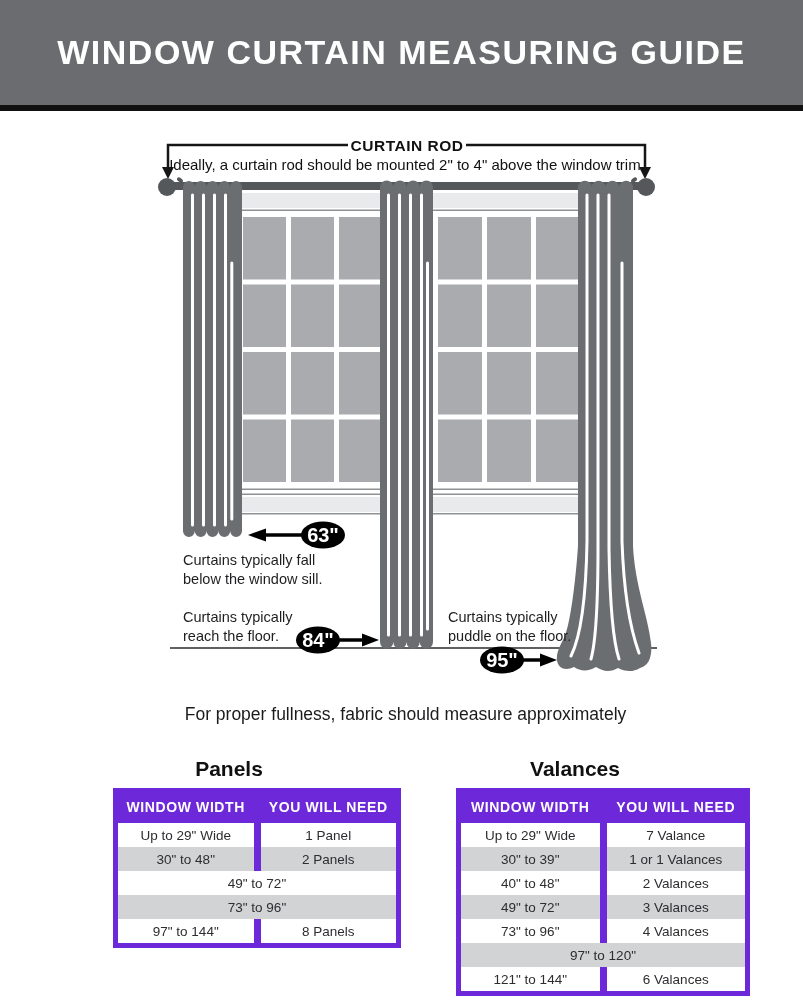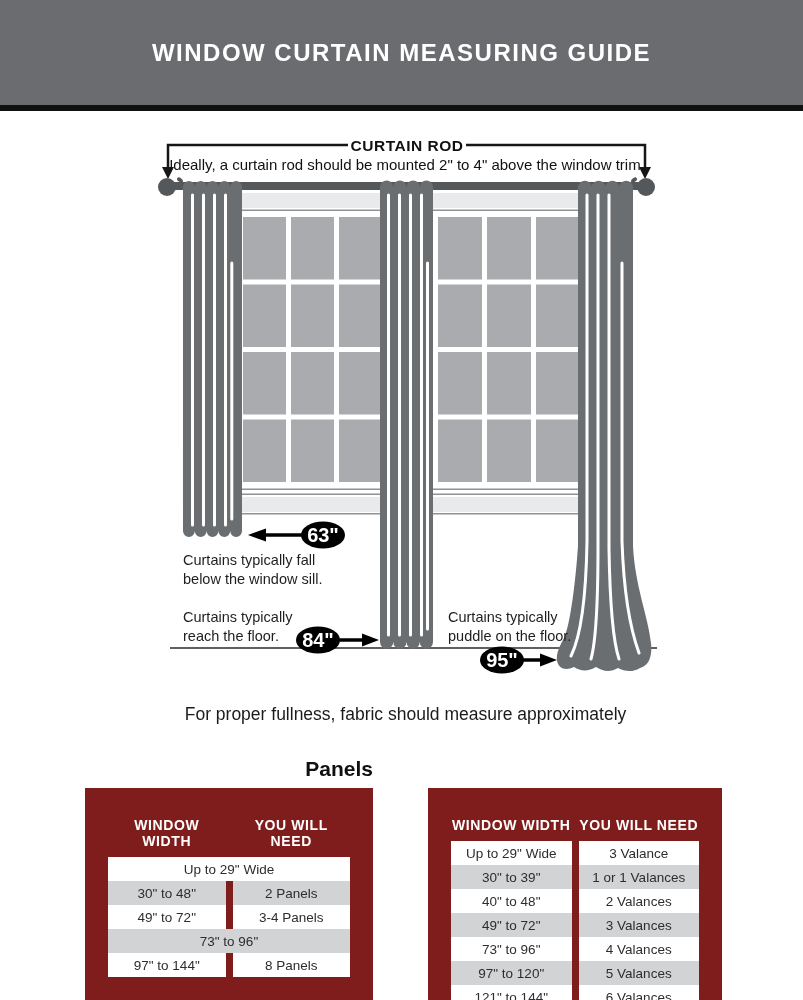--- a/index.html
+++ b/index.html
@@ -6,44 +6,44 @@
   .page {
     position:relative; width:803px; height:1000px; overflow:hidden;
     font-family:"Liberation Sans", sans-serif; background:#ffffff;
   }
   
   .masthead {
     position:absolute; left:0; top:0; width:803px; height:105px;
     background:#6a6c6f; display:flex; align-items:center; justify-content:center;
   }
   .masthead h1 {
-    margin:12px; color:#ffffff; font-size:24px; font-weight:bold; letter-spacing:1.5px;
+    margin:12px; color:#ffffff; font-size:34px; font-weight:bold; letter-spacing:1.5px;
   }
   .masthead-rule {
     position:absolute; left:0; top:105px; width:803px; height:6px; background:#101010;
   }
   
   .diagram { position:absolute; left:0; top:111px; }
   .cap { font-size:14.5px; fill:#1e1e20; }
   .rodlabel { font-size:15.5px; font-weight:600; fill:#111; letter-spacing:0.5px; }
   .rodnote { font-size:15px; fill:#111; }
   .badge-txt { font-size:20px; font-weight:bold; fill:#ffffff; }
   
   .fullness {
     position:absolute; left:4px; top:704px; width:803px; text-align:center;
     font-size:17.5px; color:#1b1b1d; line-height:21px;
   }
   
   .tbl-title {
-    position:absolute; top:757px; text-align:right;
+    position:absolute; top:757px; text-align:center;
     font-size:21px; font-weight:bold; color:#101010;
   }
   .tbl {
     position:absolute; top:788px; box-sizing:border-box;
-    background:#7f1d1d; padding:23px; display:flex; flex-direction:column;
+    background:#6d28d9; padding:5px; display:flex; flex-direction:column;margin-left:28px;
   }
   .tbl-head { display:flex; gap:7px; }
   .tbl-hcell {
     flex:1; color:#ffffff; font-weight:bold; font-size:14px; letter-spacing:0.6px;
     text-align:center; padding:6px 0 8px 0;
   }
   .tbl-row { display:flex; gap:7px; }
   .tbl-cell {
     flex:1; text-align:center; font-size:13.5px; color:#2d2d30;
     background:#ffffff; padding:5px 0 4px 0;
@@ -200,66 +200,66 @@
   </div>
 
   <div class="tbl-title" style="left:85px; width:288px;">Panels</div>
   <div class="tbl" style="left:85px; width:288px;">
     <div class="tbl-head">
       <div class="tbl-hcell">WINDOW WIDTH</div>
       <div class="tbl-hcell">YOU WILL NEED</div>
     </div>
     <div class="tbl-row">
       <div class="tbl-cell">Up to 29" Wide</div>
+      <div class="tbl-cell">1 Panel</div>
     </div>
     <div class="tbl-row alt">
       <div class="tbl-cell">30" to 48"</div>
       <div class="tbl-cell">2 Panels</div>
     </div>
     <div class="tbl-row">
       <div class="tbl-cell">49" to 72"</div>
-      <div class="tbl-cell">3-4 Panels</div>
     </div>
     <div class="tbl-row alt">
       <div class="tbl-cell">73" to 96"</div>
     </div>
     <div class="tbl-row">
       <div class="tbl-cell">97" to 144"</div>
       <div class="tbl-cell">8 Panels</div>
     </div>
   </div>
 
+  <div class="tbl-title" style="left:428px; width:294px;">Valances</div>
   <div class="tbl" style="left:428px; width:294px;">
     <div class="tbl-head">
       <div class="tbl-hcell">WINDOW WIDTH</div>
       <div class="tbl-hcell">YOU WILL NEED</div>
     </div>
     <div class="tbl-row">
       <div class="tbl-cell">Up to 29" Wide</div>
-      <div class="tbl-cell">3 Valance</div>
+      <div class="tbl-cell">7 Valance</div>
     </div>
     <div class="tbl-row alt">
       <div class="tbl-cell">30" to 39"</div>
       <div class="tbl-cell">1 or 1 Valances</div>
     </div>
     <div class="tbl-row">
       <div class="tbl-cell">40" to 48"</div>
       <div class="tbl-cell">2 Valances</div>
     </div>
     <div class="tbl-row alt">
       <div class="tbl-cell">49" to 72"</div>
       <div class="tbl-cell">3 Valances</div>
     </div>
     <div class="tbl-row">
       <div class="tbl-cell">73" to 96"</div>
       <div class="tbl-cell">4 Valances</div>
     </div>
     <div class="tbl-row alt">
       <div class="tbl-cell">97" to 120"</div>
-      <div class="tbl-cell">5 Valances</div>
     </div>
     <div class="tbl-row">
       <div class="tbl-cell">121" to 144"</div>
       <div class="tbl-cell">6 Valances</div>
     </div>
   </div>
 
 </div>
 
 </body></html>

